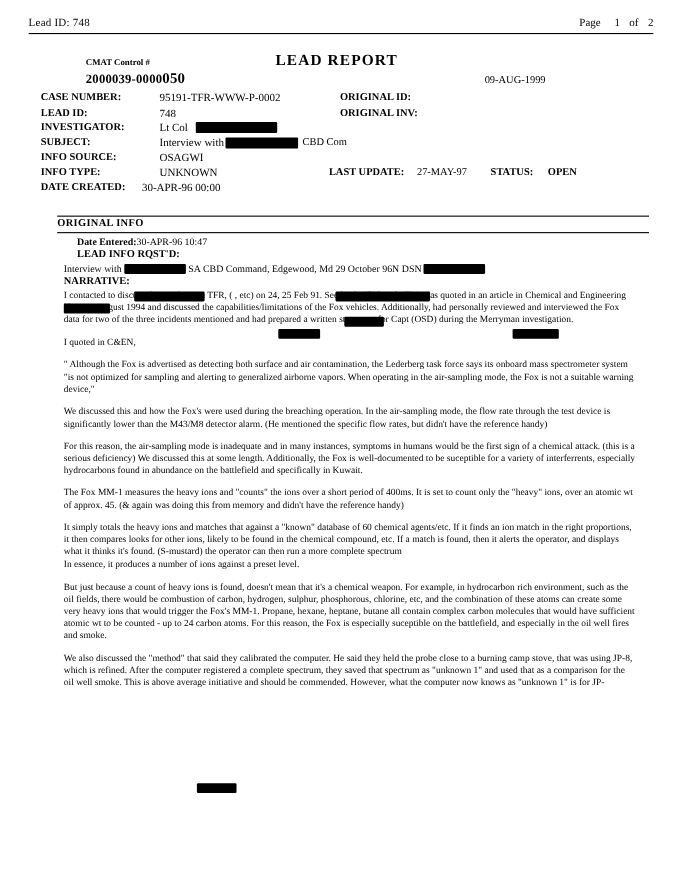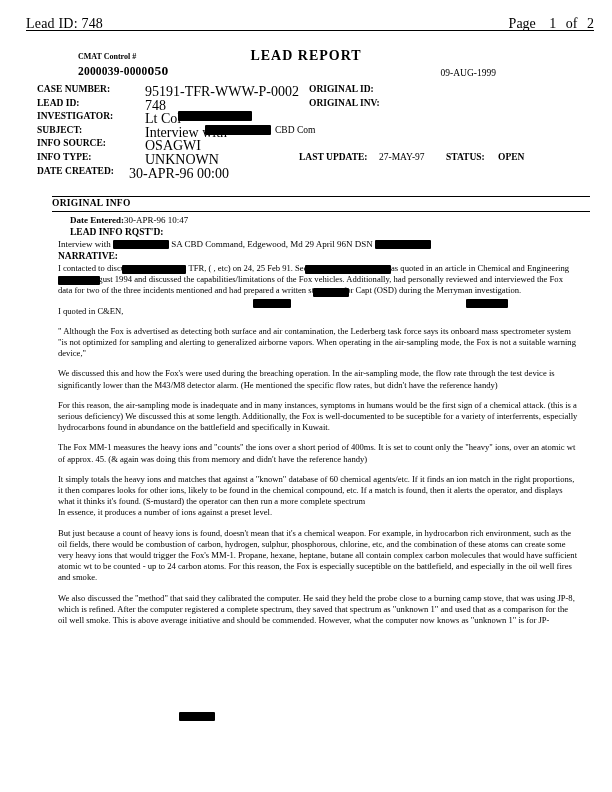--- a/index.html
+++ b/index.html
@@ -22,21 +22,21 @@
     box-sizing: border-box;
     padding: 0;
   }
   
   .top-bar {
     position: absolute;
     top: 16px;
     left: 26px;
     right: 18px;
     height: 14px;
-    font-size: 14px;
+    font-size: 10px;
     font-family: "Liberation Serif", serif;
   }
   .top-bar .left {
     position: absolute;
     left: 0;
     top: 0;
     letter-spacing: 0.2px;
   }
   .top-bar .right {
     position: absolute;
@@ -111,21 +111,21 @@
     position: absolute;
     left: 0;
     top: 0;
     font-weight: bold;
     font-size: 9.5px;
   }
   .val {
     position: absolute;
     left: 108px;
     top: 0;
-    font-size: 14px;
+    font-size: 10px;
   }
   .lbl2 {
     position: absolute;
     left: 272px;
     top: 0;
     font-weight: bold;
     font-size: 9.5px;
   }
   .val2 {
     position: absolute;
@@ -310,21 +310,21 @@
 
   <div class="date-entered">
     <span class="b">Date Entered:</span><span>30-APR-96 10:47</span>
   </div>
 
   <div class="lead-rqst">LEAD INFO RQST'D:</div>
 
   <div class="rqst-line">
     <span>Interview with</span>
     <span class="redact" style="width:56px;"></span>
-    <span>SA CBD Command, Edgewood, Md   29 April 96N   DSN</span>
+    <span>SA CBD Command, Edgewood, Md   29 October 96N   DSN</span>
     <span class="redact" style="width:56px;"></span>
   </div>
 
   <div class="narrative-lbl">NARRATIVE:</div>
 
   <div class="body-text">
     <p>I contacted                to discuss the incidents in TFR, (                         , etc) on 24, 25 Feb 91.  See leads #735 and #738.           was quoted in an article in Chemical and Engineering News, 1 August 1994 and discussed the capabilities/limitations of the Fox vehicles.  Additionally,          had personally reviewed and interviewed the Fox data for two of the three incidents mentioned and         had prepared a written statement for Capt            (OSD) during the Merryman investigation.</p>
     <p>I quoted in C&amp;EN,</p>
     <p class="indent-quote">" Although the Fox is advertised as detecting both surface and air contamination,  the Lederberg task force says its onboard mass spectrometer system "is not optimized for sampling and alerting to generalized airborne vapors.  When operating in the air-sampling mode, the Fox is not a suitable warning device,"</p>
     <p>We discussed this and how the Fox's were used during the breaching operation.  In the air-sampling mode, the flow rate through the test device is significantly lower than the M43/M8 detector alarm.  (He mentioned the specific flow rates, but didn't have the reference handy)</p>

